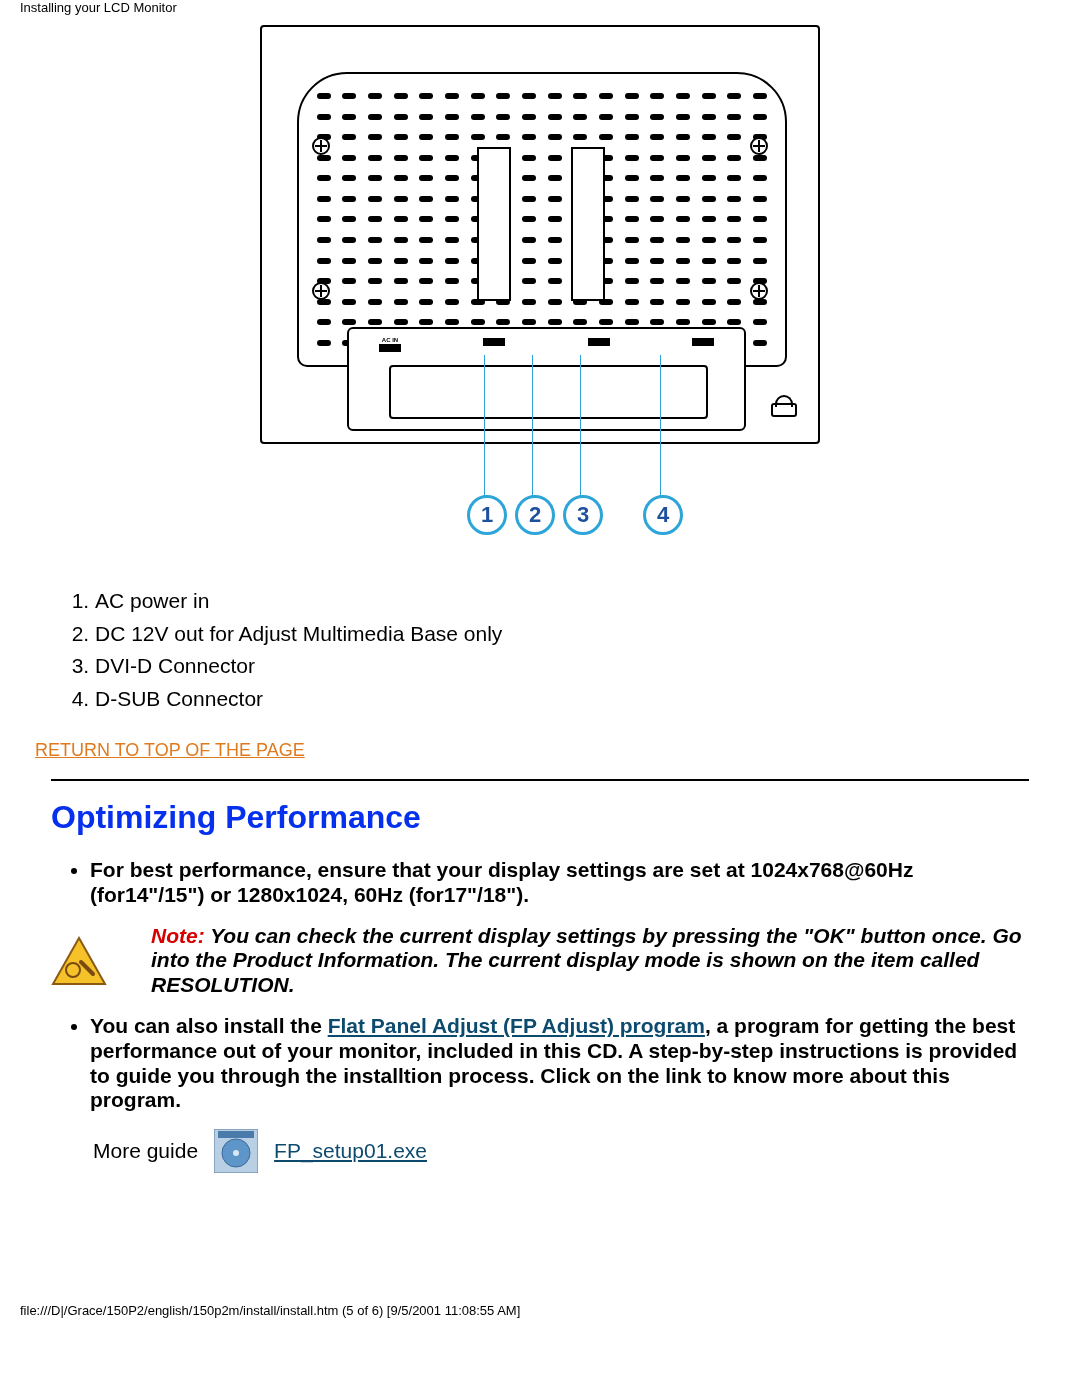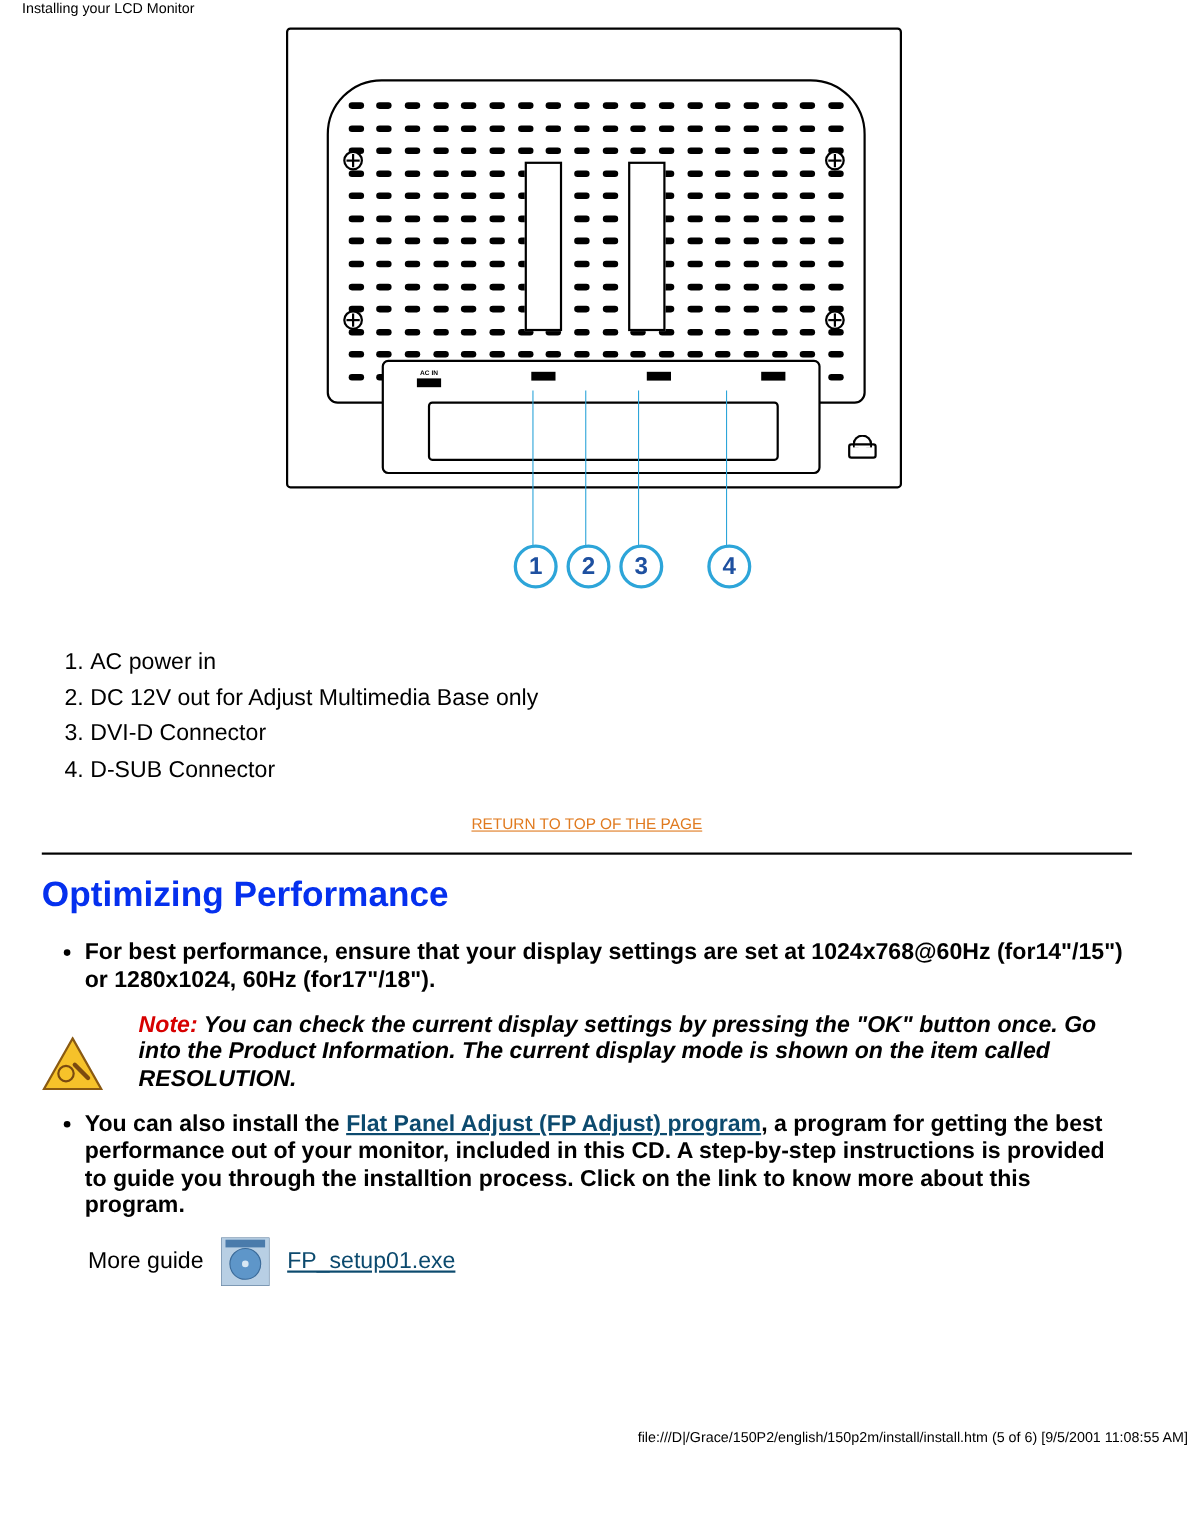--- a/index.html
+++ b/index.html
@@ -193,32 +193,31 @@
     align-items: center;
     justify-content: center;
     background: #fff;
   }
   .co.n1 { left: 207px; }
   .co.n2 { left: 255px; }
   .co.n3 { left: 303px; }
   .co.n4 { left: 383px; }
 
   .content {
-    padding: 20px 35px 0 22px;
+    padding: 20px 35px 0 35px;
   }
   ol.connector-list {
     margin: 35px 0 25px 60px;
     padding: 0;
     line-height: 1.55;
   }
   .return-top {
-    text-align: center;
     color: #e07a1f;
     text-decoration: underline;
-    font-size: 14px;
+    font-size: 18px;
     margin: 10px 0 18px 0;
   }
   .hr {
     border: none;
     border-top: 2px solid #000;
     margin: 0 16px 18px 16px;
   }
   .section-h {
     color: #0530ee;
     font-weight: bold;
@@ -233,23 +232,23 @@
     font-weight: bold;
   }
   ul.perf li { margin-bottom: 16px; }
   .link-text {
     color: #0c4a6e;
     text-decoration: underline;
   }
 
   .note-row {
     display: flex;
-    align-items: flex-end;
+    align-items: center;
     margin: 2px 22px 16px 16px;
-    gap: 32px;
+    gap: 44px;
     line-height: 1.18;
   }
   .note-icon {
     width: 56px; height: 52px;
     flex: none;
     margin-top: 2px;
   }
   .note-text {
     font-style: italic;
     font-weight: bold;
@@ -267,21 +266,20 @@
   }
   .cd-icon {
     width: 44px; height: 44px;
     position: relative;
   }
 
   .footer {
     font-size: 13px;
     color: #000;
     margin: 130px 0 0 20px;
-    text-align: right;
   }
 </style>
 </head>
 <body>
 
 <div class="header">Installing your LCD Monitor</div>
 
 <div class="diagram-wrap">
   <div class="diagram">
     <div class="frame">

